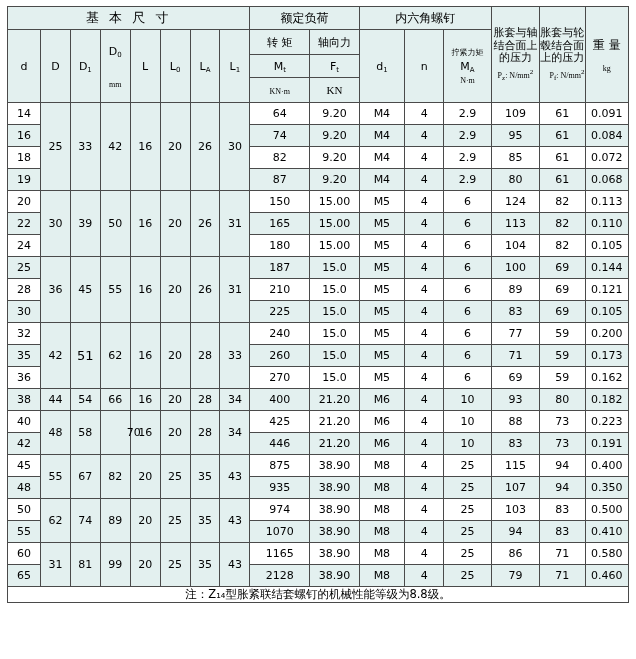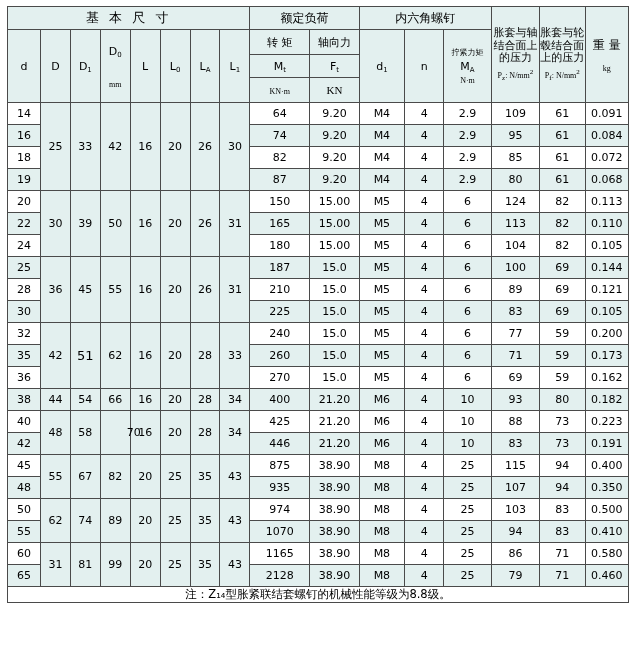--- a/index.html
+++ b/index.html
@@ -53,21 +53,21 @@
         <td class="hdr" colspan="3" style="height:22px"><span class="colgrp">内六角螺钉</span></td>
         <td class="hdr" rowspan="4">
           <div class="sub stk">胀套与轴结合面上的压力</div>
           <div class="tiny" style="margin-top:3px;">
             <span>P</span><sub>z</sub>:
             <span>N/mm</span><sup>2</sup>
           </div>
         </td>
         <td class="hdr" rowspan="4">
           <div class="sub stk">胀套与轮毂结合面上的压力</div>
-          <div class="tiny" style="margin-top:3px;">
+          <div class="tiny" style="margin-top:3px;text-align:right;">
             <span>P</span><sub>f</sub>:
             <span>N/mm</span><sup>2</sup>
           </div>
         </td>
         <td class="hdr" rowspan="4">
           <div class="colgrp">重 量</div>
           <div class="tiny" style="margin-top:10px;">kg</div>
         </td>
       </tr>
 

